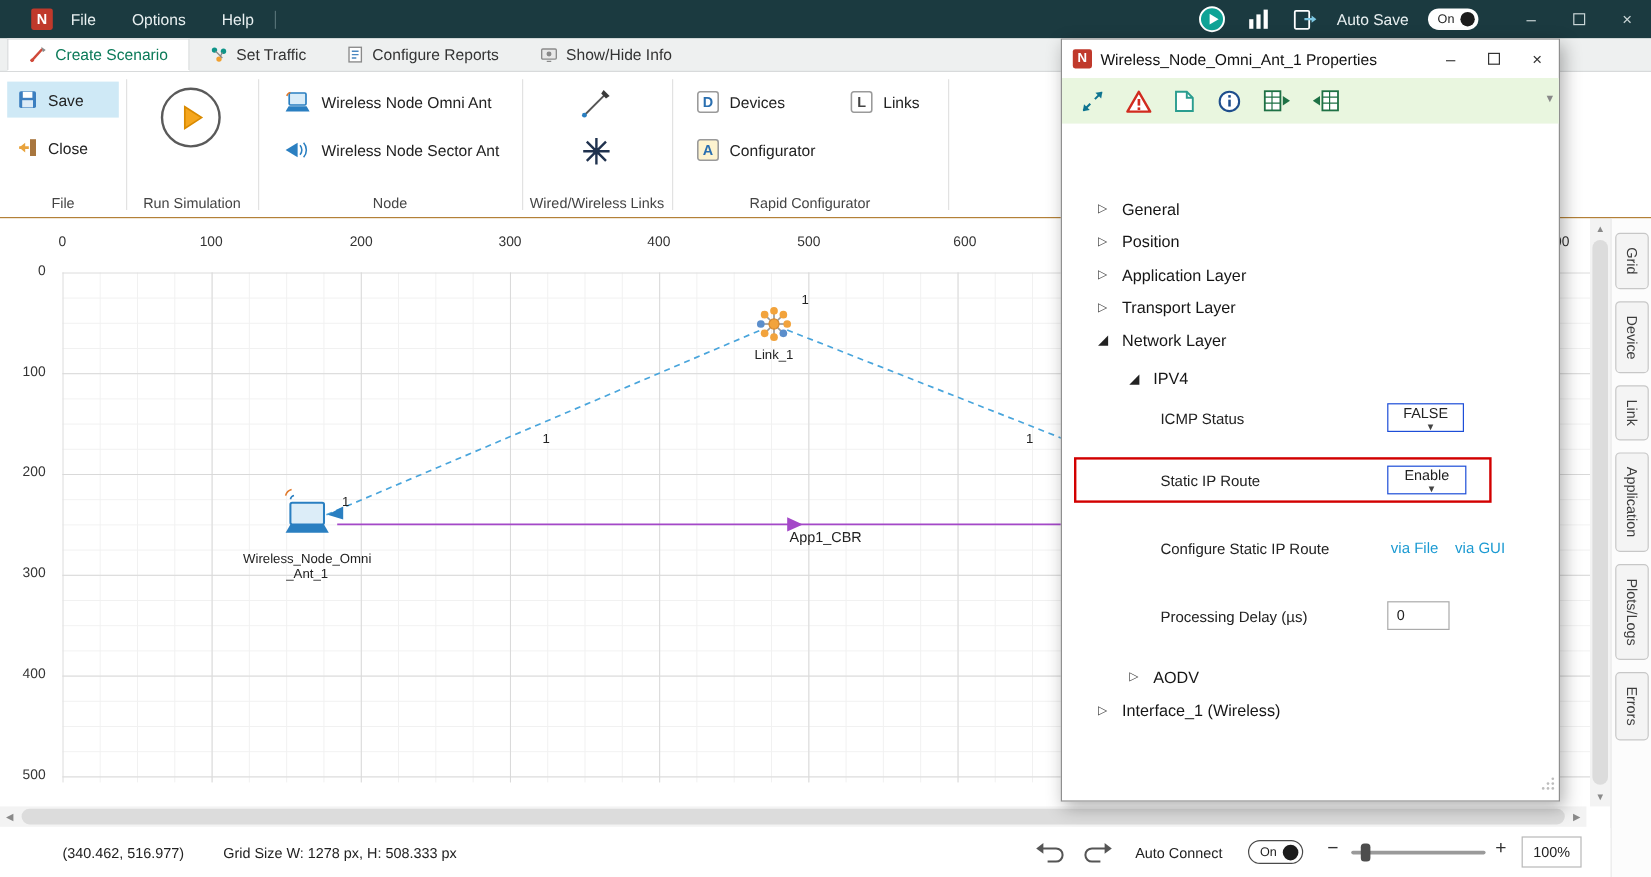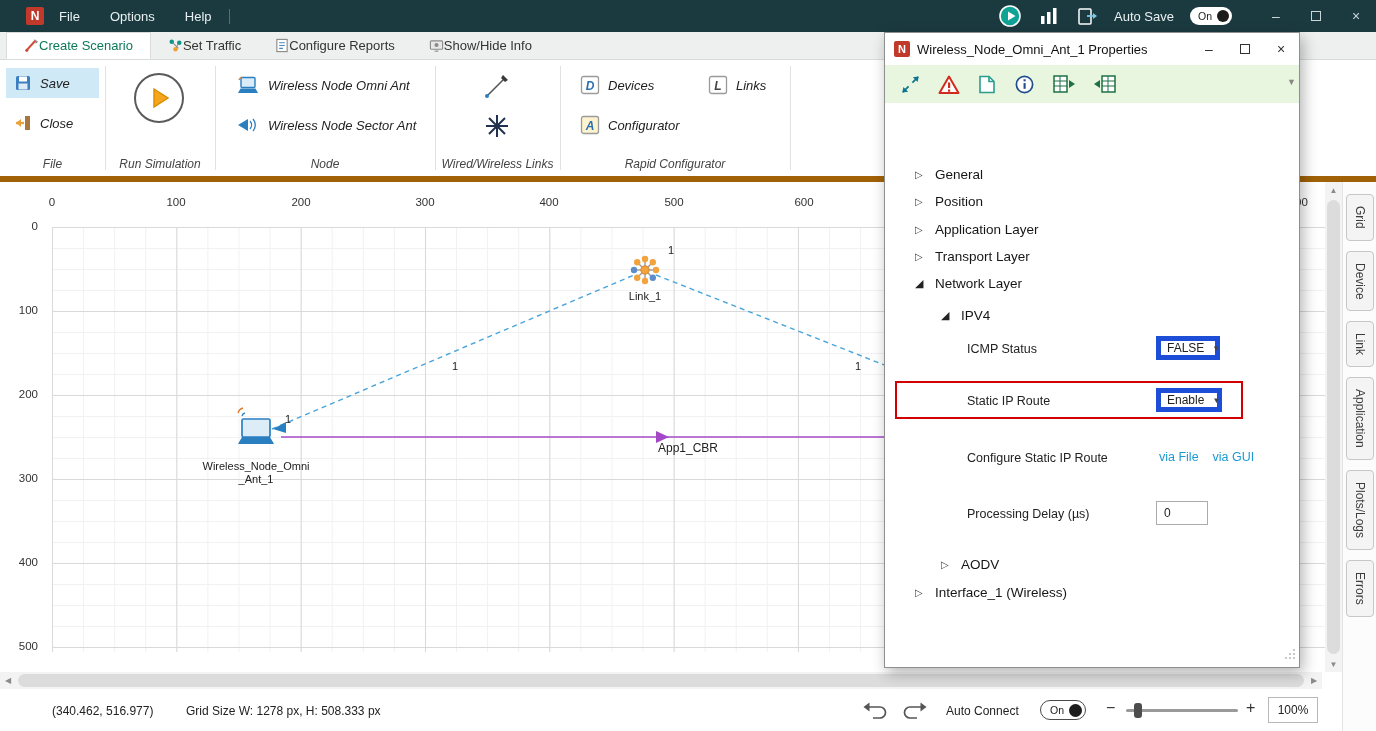--- a/index.html
+++ b/index.html
@@ -18,25 +18,25 @@
   .pill { background:#fff; border-radius:10px; height:18px; display:flex; align-items:center;
           padding:0 3px 0 8px; gap:5px; color:#1c1c1c; font-size:10.5px; }
   .pill-dot { width:12px; height:12px; background:#1c1c1c; border-radius:50%; }
   .win-btns { display:flex; margin-left:8px; }
   .win-btn { width:40px; height:32px; display:flex; align-items:center; justify-content:center; color:#c9d5d6; font-size:14px; }
   .max-box { width:10px; height:10px; border:1.4px solid #c9d5d6; }
 
   
   .tabrow { position:absolute; top:32px; left:0; width:100%; height:28px; background:#eef0f0;
             border-bottom:1px solid #d8dadb; display:flex; padding-left:6px; }
-  .rtab { display:flex; align-items:center; gap:0; padding:0 17px; font-size:13px; color:#333;justify-content:center; }
+  .rtab { display:flex; align-items:center; gap:7px; padding:0 17px; font-size:13px; color:#333;justify-content:center; }
   .rtab.active { background:#fff; color:#0b7a58; border:1px solid #d8dadb; border-bottom:1px solid #fff; }
 
   
-  .ribbon { position:absolute; top:60px; left:0; width:100%; height:122px; background:#fff; border-bottom:6px solid #a16207;font-style:italic; }
+  .ribbon { position:absolute; top:60px; left:0; width:100%; height:122px; background:#fff; border-bottom:1px solid #a16207; }
   .vsep { position:absolute; top:6px; bottom:6px; width:1px; background:#e2e2e2; }
   .grp-label { position:absolute; bottom:5px; font-size:12px; color:#444; text-align:center; }
   .rib-btn { position:absolute; display:flex; align-items:center; gap:8px; font-size:13px; color:#222; padding:0 8px; height:30px; }
   .rib-btn.save-hl { background:#cfe9f6; }
   .run-circle { position:absolute; width:50px; height:50px; border-radius:50%; border:2px solid #5a5a5a;
                 display:flex; align-items:center; justify-content:center; background:#fff; }
   .icon-btn { position:absolute; display:flex; align-items:center; justify-content:center; }
 
   
   .canvas { position:absolute; top:182px; left:0; width:1325px; height:490px; background:#fff; overflow:hidden; }
@@ -97,22 +97,22 @@
   .dlg-tb-chevron { position:absolute; right:3px; top:44px; font-size:9px; color:#888; }
   .dlg-search { position:absolute; top:82px; left:8px; right:8px; height:29px; border:1px solid #b0b0b0;
                 display:flex; align-items:center; background:#fff; }
   .dlg-search input { flex:1; border:none; outline:none; font-size:13px; font-style:italic; color:#555; padding:0 9px; background:transparent; }
   .dlg-search .sico { display:flex; align-items:center; padding:0 5px; }
   .trow { position:absolute; left:0; right:0; height:24px; display:flex; align-items:center; font-size:13.5px; color:#161616; }
   .expander { font-size:10px; color:#444; width:14px; }
   .expander.open { font-size:11px; color:#222; }
   .tlabel { margin-left:6px; }
   .prow-label { position:absolute; font-size:12.5px; color:#222; }
-  .dd { position:absolute; height:24px; border:5px solid #1d4ed8; background:#fff; font-size:12px; color:#222;
-        display:flex; align-items:center; justify-content:space-between; padding:0 6px; }
+  .dd { position:absolute; height:24px; border:1px solid #1d4ed8; background:#fff; font-size:12px; color:#222;
+        display:flex; align-items:center; justify-content:space-between; padding:0 6px;flex-direction:column; }
   .dd .chev { font-size:8px; color:#444; margin-left:8px; }
   .tinput { position:absolute; height:24px; border:1px solid #ababab; background:#fff; font-size:12px; color:#222;
             display:flex; align-items:center; padding:0 7px; }
   .red-box { position:absolute; left:10px; width:348px; height:38px; border:2px solid #d20000; }
   .glink { color:#1b9ad2; font-size:12.5px; }
   .links-row { position:absolute; display:flex; gap:14px; }
   .grip { position:absolute; right:3px; bottom:3px; }
 </style>
 </head>
 <body>

